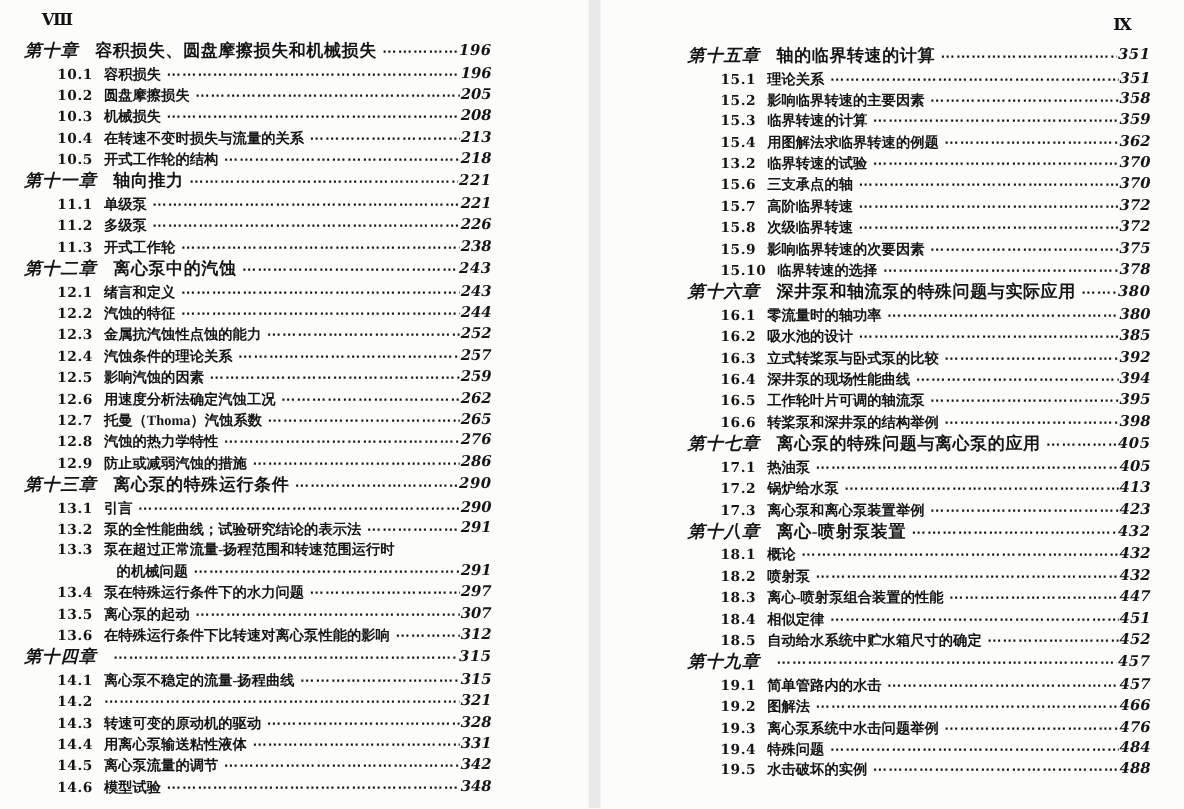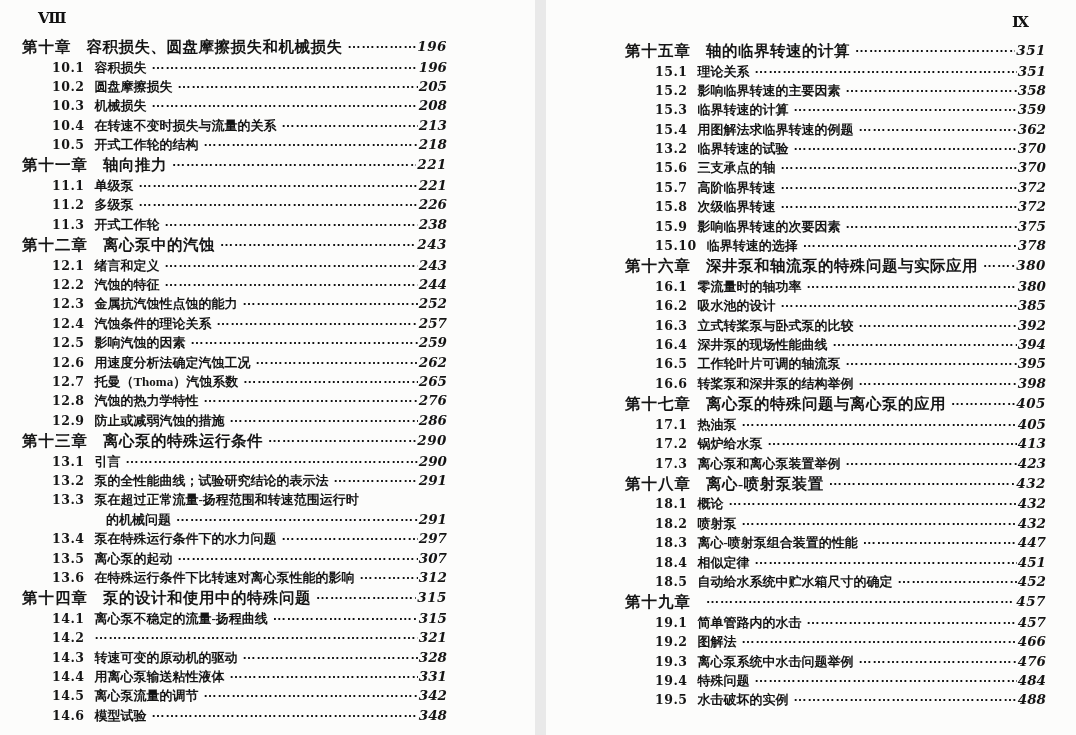--- a/index.html
+++ b/index.html
@@ -63,20 +63,21 @@
     font-size: 12.5px;
     margin-right: 10px;
     letter-spacing: 0.5px;
     flex: 0 0 auto;
   }
   .row.chapter .num {
     font-size: 15.5px;
     margin-right: 15px;
     letter-spacing: 1px;
     font-family: inherit;
+    font-style: italic;
   }
   .title { margin-right: 5px; flex: 0 0 auto; }
   .leader {
     flex: 1 1 auto;
     overflow: hidden;
     font-size: 13px;
     font-weight: 700;
     letter-spacing: 1px;
     color: #111;
   }
@@ -258,21 +259,20 @@
           <span class="pagenum">307</span>
         </div>
         <div class="row section">
           <span class="num">13.6</span>
           <span class="title">在特殊运行条件下比转速对离心泵性能的影响</span>
           <span class="leader">⋯⋯⋯⋯⋯⋯⋯⋯⋯⋯⋯⋯⋯⋯⋯⋯⋯⋯⋯⋯⋯⋯⋯⋯⋯⋯⋯⋯⋯⋯⋯⋯⋯⋯⋯⋯⋯⋯⋯⋯⋯⋯⋯⋯⋯⋯⋯⋯⋯⋯⋯⋯⋯⋯⋯⋯⋯⋯⋯⋯⋯⋯⋯⋯⋯⋯⋯⋯⋯⋯⋯⋯⋯⋯⋯⋯⋯⋯⋯⋯</span>
           <span class="pagenum">312</span>
         </div>
         <div class="row chapter">
           <span class="num">第十四章</span>
-          <span class="title">泵的设计和使用中的特殊问题</span>
           <span class="leader">⋯⋯⋯⋯⋯⋯⋯⋯⋯⋯⋯⋯⋯⋯⋯⋯⋯⋯⋯⋯⋯⋯⋯⋯⋯⋯⋯⋯⋯⋯⋯⋯⋯⋯⋯⋯⋯⋯⋯⋯⋯⋯⋯⋯⋯⋯⋯⋯⋯⋯⋯⋯⋯⋯⋯⋯⋯⋯⋯⋯⋯⋯⋯⋯⋯⋯⋯⋯⋯⋯⋯⋯⋯⋯⋯⋯⋯⋯⋯⋯</span>
           <span class="pagenum">315</span>
         </div>
         <div class="row section">
           <span class="num">14.1</span>
           <span class="title">离心泵不稳定的流量-扬程曲线</span>
           <span class="leader">⋯⋯⋯⋯⋯⋯⋯⋯⋯⋯⋯⋯⋯⋯⋯⋯⋯⋯⋯⋯⋯⋯⋯⋯⋯⋯⋯⋯⋯⋯⋯⋯⋯⋯⋯⋯⋯⋯⋯⋯⋯⋯⋯⋯⋯⋯⋯⋯⋯⋯⋯⋯⋯⋯⋯⋯⋯⋯⋯⋯⋯⋯⋯⋯⋯⋯⋯⋯⋯⋯⋯⋯⋯⋯⋯⋯⋯⋯⋯⋯</span>
           <span class="pagenum">315</span>
         </div>
         <div class="row section">

